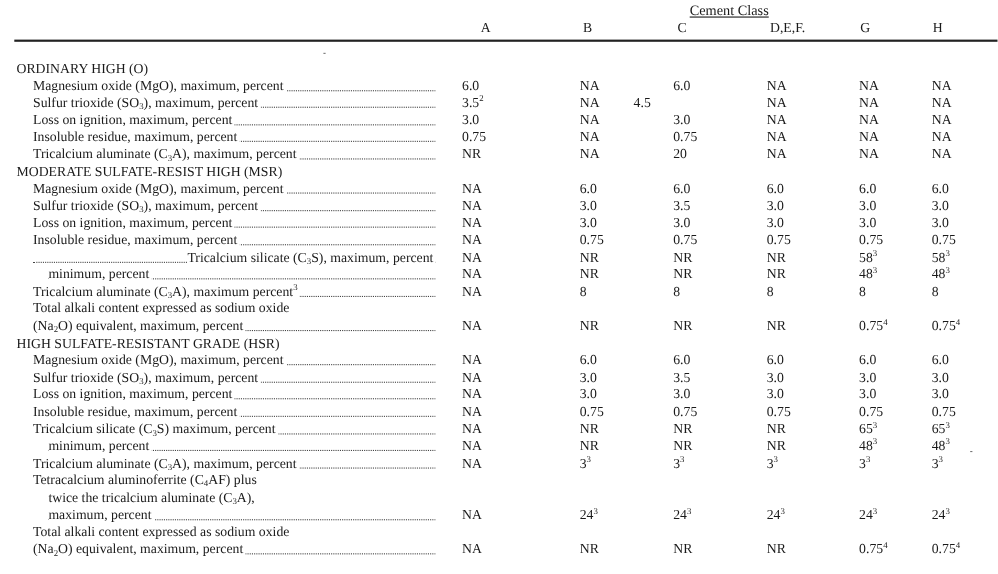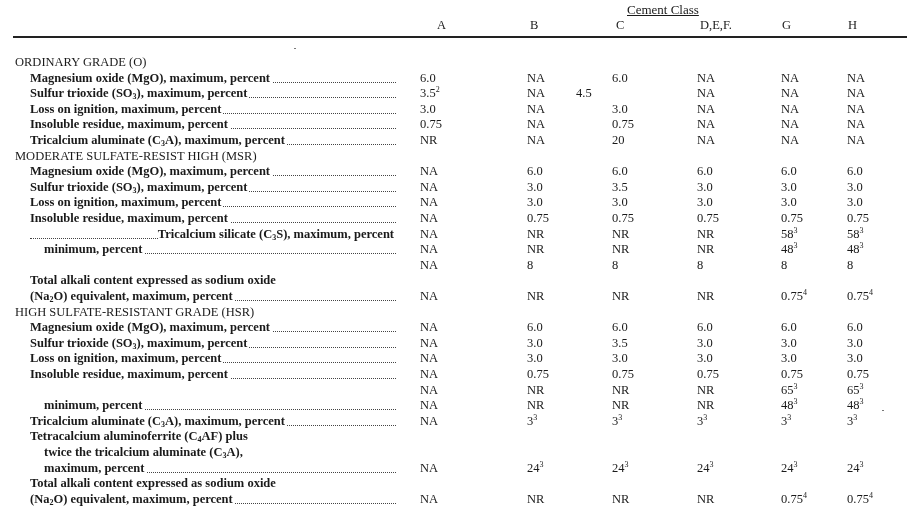--- a/index.html
+++ b/index.html
@@ -6,26 +6,26 @@
     body {
       width: 907px; height: 522px; position: relative; overflow: hidden;
       font-family: "Liberation Serif", "DejaVu Serif", serif;
       color: #1a1a1a; font-size: 12.5px;
     }
     .abs { position: absolute; white-space: nowrap; line-height: 15px; }
     .rule { position: absolute; left: 13px; right: 0; height: 2px; background: #222; top: 36px; }
     .speck { position: absolute; width: 2px; height: 1px; background: #777; }
     .colhead { top: 18px; }
     .superhead { top: 2px; left: 627px; font-size: 13px; text-decoration: underline; }
-    .label { left: 30px; width: 366px; overflow: hidden; font-weight: bold; }
+    .label { left: 30px; width: 366px; overflow: hidden; }
     .label.indent2 { left: 44px; width: 352px; }
     .label .txt { background: #fff; padding-right: 2px; position: relative; z-index: 1; }
     .label .dots { position: absolute; left: 0; right: 0; bottom: 3px; border-bottom: 1.5px dotted #444; z-index: 0; }
     .section { left: 15px; }
-    .wrap { left: 30px; font-weight: bold; }
+    .wrap { left: 30px; }
     .wrap.indent2 { left: 44px; }
     sub { font-size: 8px; vertical-align: -2px; line-height: 0; }
     sup { font-size: 8px; vertical-align: 5px; line-height: 0; }
     .cell { text-align: left; }
   </style>
 </head>
 <body>
 
 <div id="doc">
   <div class="abs superhead">Cement Class</div>
@@ -34,21 +34,21 @@
       <div class="abs colhead" style="left: 530px;">B</div>
       <div class="abs colhead" style="left: 616px;">C</div>
       <div class="abs colhead" style="left: 700px;">D,E,F.</div>
       <div class="abs colhead" style="left: 782px;">G</div>
       <div class="abs colhead" style="left: 848px;">H</div>
     </div>
   <div class="rule"></div>
   <div class="speck" style="left:294px;top:48px;"></div>
   <div class="speck" style="left:882px;top:410px;"></div>
   <div id="body-rows">
-      <div class="abs section" style="top: 55px;">ORDINARY GRADE (O)</div>
+      <div class="abs section" style="top: 55px;">ORDINARY HIGH (O)</div>
       <div class="abs label" style="top: 70.6px;"><span class="dots"></span><span class="txt"><span>Magnesium oxide (MgO), maximum, percent</span></span></div>
       <div class="abs cell" style="left: 420px; top: 70.6px;"><span>6.0</span></div>
       <div class="abs cell" style="left: 527px; top: 70.6px;"><span>NA</span></div>
       <div class="abs cell" style="left: 612px; top: 70.6px;"><span>6.0</span></div>
       <div class="abs cell" style="left: 697px; top: 70.6px;"><span>NA</span></div>
       <div class="abs cell" style="left: 781px; top: 70.6px;"><span>NA</span></div>
       <div class="abs cell" style="left: 847px; top: 70.6px;"><span>NA</span></div>
       <div class="abs label" style="top: 86.2px;"><span class="dots"></span><span class="txt"><span>Sulfur trioxide (SO</span><sub>3</sub><span>), maximum, percent</span></span></div>
       <div class="abs cell" style="left: 420px; top: 86.2px;"><span>3.5</span><sup>2</sup></div>
       <div class="abs cell" style="left: 527px; top: 86.2px;"><span>NA</span></div>
@@ -113,21 +113,21 @@
       <div class="abs cell" style="left: 697px; top: 226.6px;"><span>NR</span></div>
       <div class="abs cell" style="left: 781px; top: 226.6px;"><span>58</span><sup>3</sup></div>
       <div class="abs cell" style="left: 847px; top: 226.6px;"><span>58</span><sup>3</sup></div>
       <div class="abs label indent2" style="top: 242.2px;"><span class="dots"></span><span class="txt"><span>minimum, percent</span></span></div>
       <div class="abs cell" style="left: 420px; top: 242.2px;"><span>NA</span></div>
       <div class="abs cell" style="left: 527px; top: 242.2px;"><span>NR</span></div>
       <div class="abs cell" style="left: 612px; top: 242.2px;"><span>NR</span></div>
       <div class="abs cell" style="left: 697px; top: 242.2px;"><span>NR</span></div>
       <div class="abs cell" style="left: 781px; top: 242.2px;"><span>48</span><sup>3</sup></div>
       <div class="abs cell" style="left: 847px; top: 242.2px;"><span>48</span><sup>3</sup></div>
-      <div class="abs label" style="top: 257.8px;"><span class="dots"></span></div>
+      <div class="abs label" style="top: 257.8px;"><span class="dots"></span><span class="txt"><span>Tricalcium aluminate (C</span><sub>3</sub><span>A), maximum percent</span><sup>3</sup></span></div>
       <div class="abs cell" style="left: 420px; top: 257.8px;"><span>NA</span></div>
       <div class="abs cell" style="left: 527px; top: 257.8px;"><span>8</span></div>
       <div class="abs cell" style="left: 612px; top: 257.8px;"><span>8</span></div>
       <div class="abs cell" style="left: 697px; top: 257.8px;"><span>8</span></div>
       <div class="abs cell" style="left: 781px; top: 257.8px;"><span>8</span></div>
       <div class="abs cell" style="left: 847px; top: 257.8px;"><span>8</span></div>
       <div class="abs wrap" style="top: 273.4px;">Total alkali content expressed as sodium oxide</div>
       <div class="abs label" style="top: 289px;"><span class="dots"></span><span class="txt"><span>(Na</span><sub>2</sub><span>O) equivalent, maximum, percent</span></span></div>
       <div class="abs cell" style="left: 420px; top: 289px;"><span>NA</span></div>
       <div class="abs cell" style="left: 527px; top: 289px;"><span>NR</span></div>
@@ -157,21 +157,21 @@
       <div class="abs cell" style="left: 697px; top: 351.4px;"><span>3.0</span></div>
       <div class="abs cell" style="left: 781px; top: 351.4px;"><span>3.0</span></div>
       <div class="abs cell" style="left: 847px; top: 351.4px;"><span>3.0</span></div>
       <div class="abs label" style="top: 367px;"><span class="dots"></span><span class="txt"><span>Insoluble residue, maximum, percent</span></span></div>
       <div class="abs cell" style="left: 420px; top: 367px;"><span>NA</span></div>
       <div class="abs cell" style="left: 527px; top: 367px;"><span>0.75</span></div>
       <div class="abs cell" style="left: 612px; top: 367px;"><span>0.75</span></div>
       <div class="abs cell" style="left: 697px; top: 367px;"><span>0.75</span></div>
       <div class="abs cell" style="left: 781px; top: 367px;"><span>0.75</span></div>
       <div class="abs cell" style="left: 847px; top: 367px;"><span>0.75</span></div>
-      <div class="abs label" style="top: 382.6px;"><span class="dots"></span></div>
+      <div class="abs label" style="top: 382.6px;"><span class="dots"></span><span class="txt"><span>Tricalcium silicate (C</span><sub>3</sub><span>S) maximum, percent</span></span></div>
       <div class="abs cell" style="left: 420px; top: 382.6px;"><span>NA</span></div>
       <div class="abs cell" style="left: 527px; top: 382.6px;"><span>NR</span></div>
       <div class="abs cell" style="left: 612px; top: 382.6px;"><span>NR</span></div>
       <div class="abs cell" style="left: 697px; top: 382.6px;"><span>NR</span></div>
       <div class="abs cell" style="left: 781px; top: 382.6px;"><span>65</span><sup>3</sup></div>
       <div class="abs cell" style="left: 847px; top: 382.6px;"><span>65</span><sup>3</sup></div>
       <div class="abs label indent2" style="top: 398.2px;"><span class="dots"></span><span class="txt"><span>minimum, percent</span></span></div>
       <div class="abs cell" style="left: 420px; top: 398.2px;"><span>NA</span></div>
       <div class="abs cell" style="left: 527px; top: 398.2px;"><span>NR</span></div>
       <div class="abs cell" style="left: 612px; top: 398.2px;"><span>NR</span></div>

